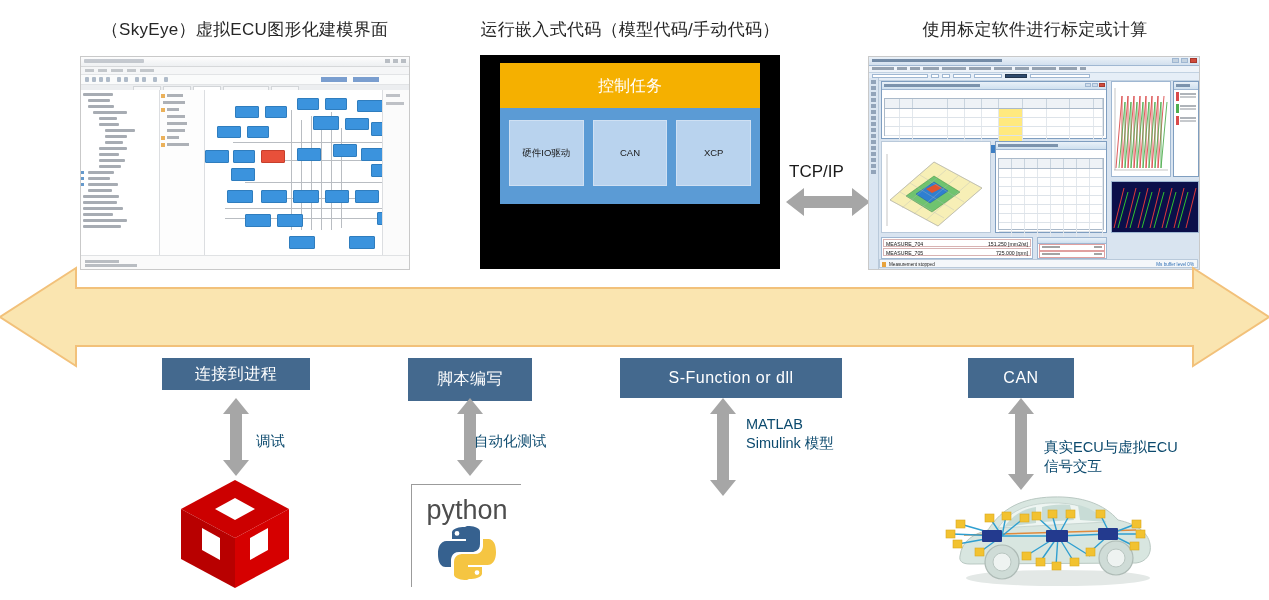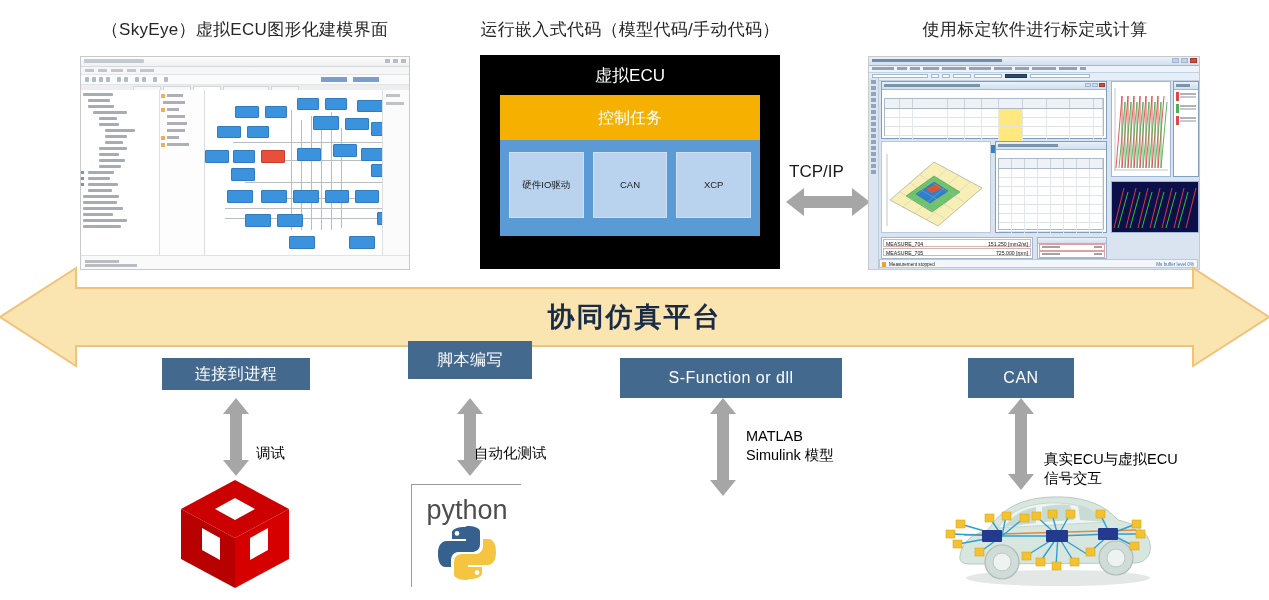--- a/index.html
+++ b/index.html
@@ -148,21 +148,21 @@
     font-size:27px;font-weight:bold;color:#1a2b47;letter-spacing:2px;
   }
 
   
   .blue-box{
     position:absolute;background:#44698e;color:#ffffff;display:flex;
     align-items:center;justify-content:center;font-size:16px;letter-spacing:.5px;
     box-sizing:border-box;
   }
   .note{
-    position:absolute;font-size:14.5px;color:#000000;line-height:19px;white-space:pre-line;margin-top:12px;
+    position:absolute;font-size:14.5px;color:#0c4a6e;line-height:19px;white-space:pre-line;
   }
   .white-box{
     position:absolute;background:#ffffff;border:1px solid #9b9b9b;box-sizing:border-box;
   }
   .label-plain{position:absolute;font-size:14.5px;line-height:20px;color:#111;white-space:pre-line;}
 
   svg{display:block;}
 </style>
 </head>
 <body>
@@ -374,21 +374,20 @@
       </div>
     </div>
 
     <div class="ide-status">
       <i></i>
         <i class="i2"></i>
     </div>
   </div>
 
   <div class="abs" id="ecu-panel">
-    <div id="ecu-title">虚拟ECU</div>
     <div id="ecu-control">控制任务</div>
     <div id="ecu-blue">
       <div class="ecu-mod">硬件IO驱动</div>
       <div class="ecu-mod">CAN</div>
       <div class="ecu-mod">XCP</div>
     </div>
   </div>
 
   <div class="abs" id="tcpip-label">TCP/IP</div>
   <div class="abs" id="tcpip-arrow">
@@ -740,41 +739,40 @@
       <span>Measurement stopped</span>
       <span class="lnk">Ms buffer level 0%</span>
     </div>
   </div>
 
   <div class="abs" id="banner">
     <svg width="1269" height="102" viewBox="0 0 1269 102" preserveAspectRatio="none">
       <polygon points="0,51 76,2 76,22 1193,22 1193,2 1269,51 1193,100 1193,80 76,80 76,100" fill="#fae5b0" stroke="#f2c17a" stroke-width="2"></polygon>
     </svg>
   </div>
-  <div id="banner-text">协同仿真平台</div>
 
   <div class="blue-box" style="left:162px;top:358px;width:148px;height:32px;">连接到进程</div>
   <div class="abs" style="left:222px;top:398px;">
     <svg width="28" height="78" viewBox="0 0 28 78">
       <polygon points="14,0 27,16 20,16 20,62 27,62 14,78 1,62 8,62 8,16 1,16" fill="#a6a6a6"></polygon>
     </svg>
   </div>
   <div class="note" style="left:256px;top:432px;">调试</div>
   <div class="abs" style="left:176px;top:476px;">
     <svg width="118" height="116" viewBox="0 0 118 116">
       <polygon points="59,4 113,33 59,62 5,33" fill="#cc0000"></polygon>
       <polygon points="5,33 59,62 59,112 5,83" fill="#b80000"></polygon>
       <polygon points="113,33 59,62 59,112 113,83" fill="#d60000"></polygon>
       <polygon points="59,22 79,33 59,44 39,33" fill="#ffffff"></polygon>
       <polygon points="26,52 44,62 44,84 26,74" fill="#ffffff"></polygon>
       <polygon points="92,52 74,62 74,84 92,74" fill="#ffffff"></polygon>
     </svg>
   </div>
 
-  <div class="blue-box" style="left:408px;top:341px;width:124px;height:38px;">脚本编写</div>
+  <div class="blue-box" style="left:408px;top:358px;width:124px;height:43px;">脚本编写</div>
   <div class="abs" style="left:456px;top:398px;">
     <svg width="28" height="78" viewBox="0 0 28 78">
       <polygon points="14,0 27,16 20,16 20,62 27,62 14,78 1,62 8,62 8,16 1,16" fill="#a6a6a6"></polygon>
     </svg>
   </div>
   <div class="note" style="left:474px;top:432px;">自动化测试</div>
   <div class="white-box" style="left:411px;top:484px;width:110px;height:103px;">
     <div class="abs" style="left:0;top:0;width:110px;height:103px;">
       <svg width="110" height="103" viewBox="0 0 110 103">
         <rect width="110" height="103" fill="#ffffff"></rect>

